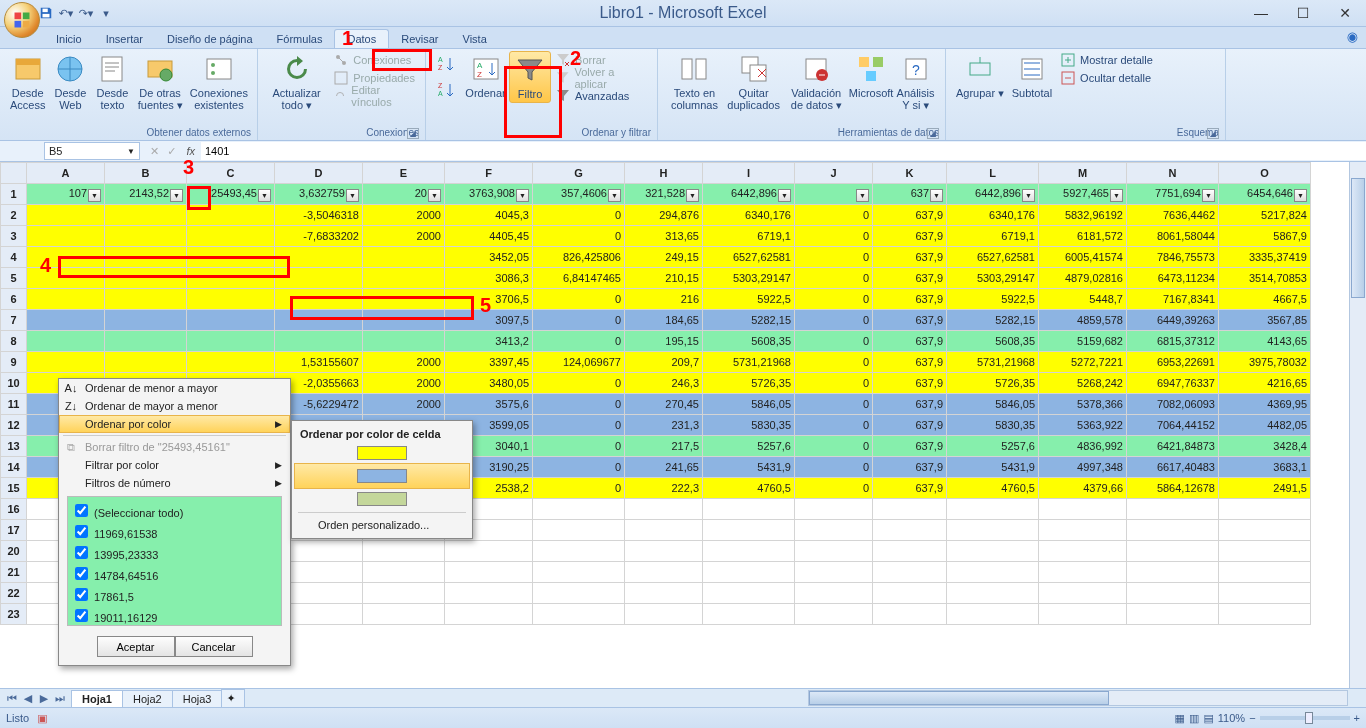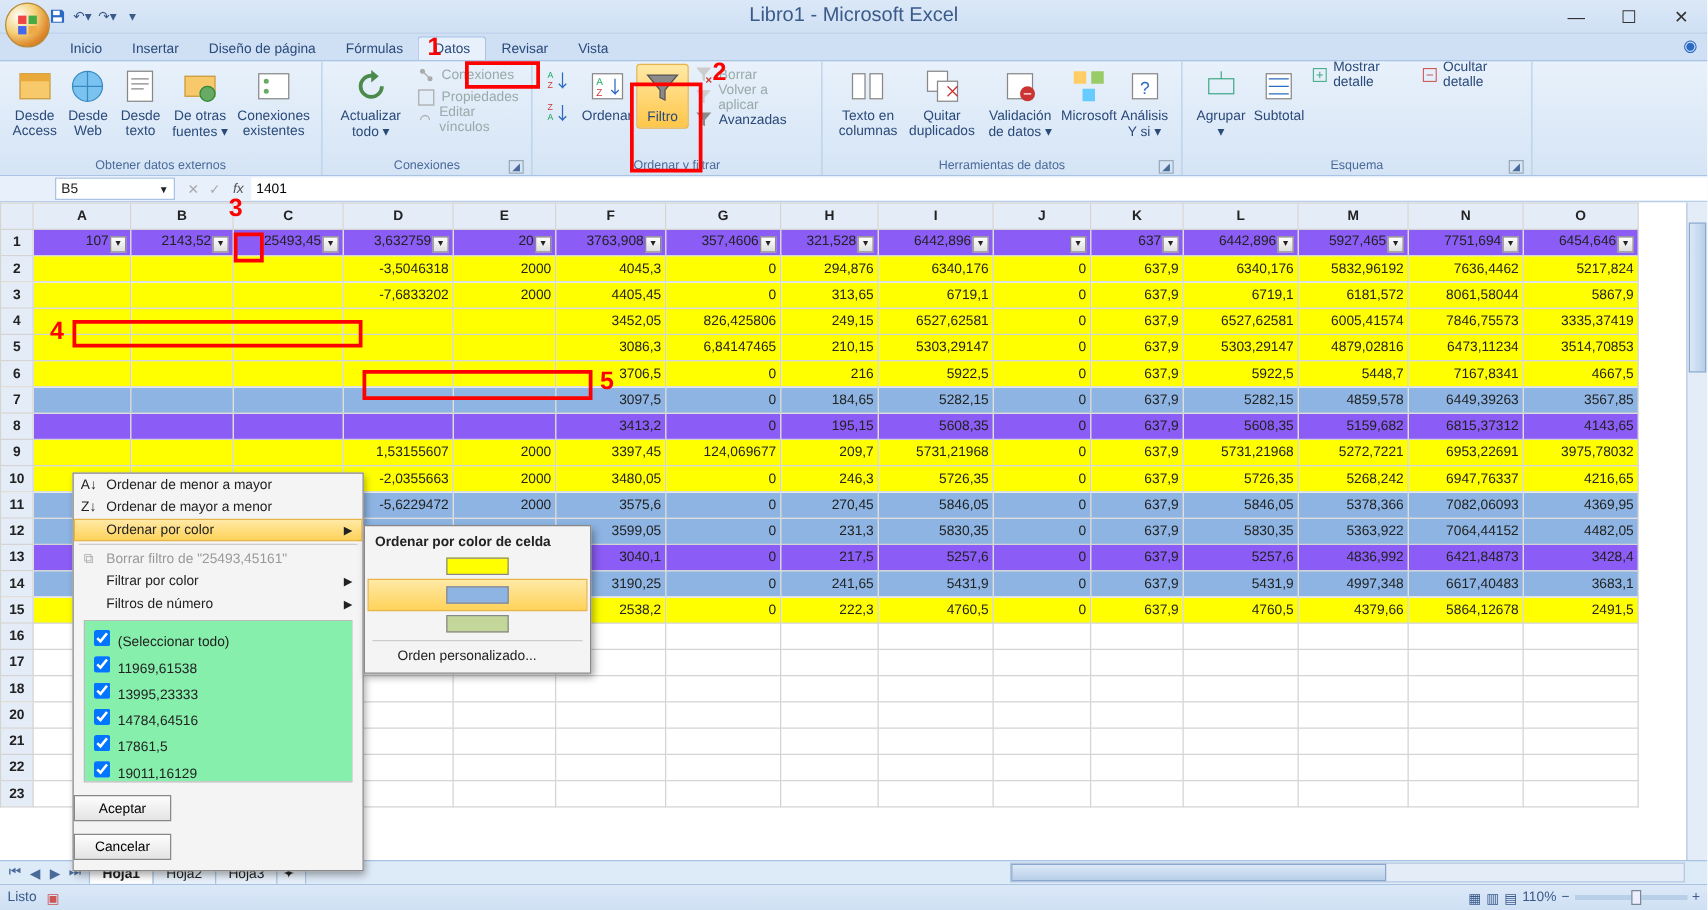--- a/index.html
+++ b/index.html
@@ -12,54 +12,54 @@
   .winbtns span{width:42px;height:22px;display:flex;align-items:center;justify-content:center;font-size:14px;color:#333;}
   .office-btn{position:absolute;top:2px;left:4px;width:36px;height:36px;border-radius:50%;background:radial-gradient(circle at 30% 30%,#fff,#f5d27a 40%,#e08a2e 70%,#b55f15);border:1px solid #b58a3a;z-index:50;display:flex;align-items:center;justify-content:center;}
   .office-btn svg{width:20px;height:20px;}
   .tabstrip{height:22px;background:#cfe0f4;display:flex;align-items:flex-end;padding-left:44px;border-bottom:1px solid #a9c3e4;position:relative;}
   .tabstrip .tab{padding:3px 12px;color:#2a4a7a;font-size:11px;cursor:pointer;}
   .tabstrip .tab.active{background:#e8f1fb;border:1px solid #a9c3e4;border-bottom:none;border-radius:3px 3px 0 0;}
   .help-icon{position:absolute;right:8px;top:2px;color:#2a6ac2;font-size:13px;}
   .ribbon{height:92px;background:linear-gradient(#e8f1fb,#d5e4f5);border-bottom:1px solid #a9c3e4;display:flex;}
   .group{border-right:1px solid #b8cfe8;padding:2px 6px 0 6px;display:flex;flex-direction:column;justify-content:space-between;}
   .group-body{display:flex;align-items:flex-start;}
-  .group-label{text-align:center;font-size:10px;color:#4a6a9a;padding:2px 0;position:relative;}
+  .group-label{text-align:right;font-size:10px;color:#4a6a9a;padding:2px 0;position:relative;}
   .group-label .dlg{position:absolute;right:0;bottom:1px;font-size:8px;color:#4a6a9a;border:1px solid #9ab;padding:0 2px;}
   .bigbtn{display:flex;flex-direction:column;align-items:center;justify-content:flex-start;padding:2px 4px;min-width:42px;text-align:center;font-size:11px;color:#2a4a7a;cursor:pointer;}
   .bigbtn .ic{width:32px;height:32px;margin-bottom:2px;}
   .smbtn{display:flex;align-items:center;padding:1px 4px;font-size:11px;color:#2a4a7a;cursor:pointer;height:18px;}
   .smbtn .ic{width:16px;height:16px;margin-right:4px;}
   .smbtn.dis{color:#9aa;}
   .hl{border:3px solid #ff0000;position:absolute;pointer-events:none;z-index:200;}
   .hl-label{position:absolute;color:#ff0000;font-weight:bold;font-size:20px;z-index:201;pointer-events:none;}
   .namebox-row{height:21px;background:#e8f1fb;border-bottom:1px solid #a9c3e4;display:flex;align-items:center;padding-left:44px;}
   .namebox{width:96px;height:18px;background:#fff;border:1px solid #a9c3e4;padding:0 4px;display:flex;align-items:center;justify-content:space-between;font-size:11px;text-align:right;}
   .fx-area{display:flex;align-items:center;margin-left:6px;flex:1;}
   .fx-area .fx{font-style:italic;color:#555;margin:0 6px;}
   .fx-area input{border:none;background:#fff;height:18px;width:100%;font-size:11px;padding:0 4px;outline:none;}
   .sheet{position:relative;height:526px;background:#fff;}
   .rowhdr{background:#e4ecf7;border:1px solid #c3d1e6;text-align:center;font-size:11px;}
   .colhdr{background:#e4ecf7;border:1px solid #c3d1e6;text-align:center;font-size:11px;}
   table.grid{border-collapse:collapse;table-layout:fixed;position:absolute;top:0;left:0;}
   table.grid td, table.grid th{border:1px solid #d4d4d4;height:21px;padding:0 3px;white-space:nowrap;overflow:hidden;font-size:11px;}
   .r-yellow td.data{background:#ffff00;}
-  .r-green td.data{background:#8b5cf6;}
+  .r-green td.data{background:#86efac;}
   .r-blue td.data{background:#8db4e2;}
   .num{text-align:right;}
   .fdrop{float:right;width:13px;height:13px;border:1px solid #888;background:linear-gradient(#fff,#ddd);display:inline-flex;align-items:center;justify-content:center;font-size:7px;margin-top:2px;margin-left:1px;}
   
   .popup{position:absolute;top:216px;left:58px;width:233px;background:#f4f4f4;border:1px solid #888;box-shadow:2px 3px 6px rgba(0,0,0,.35);z-index:80;}
   .popup .item{display:flex;align-items:center;padding:3px 8px 3px 26px;position:relative;font-size:11px;}
   .popup .item.hov{background:linear-gradient(#ffe9a6,#ffd35a);border:1px solid #e8b44a;padding:2px 7px 2px 25px;}
   .popup .item.dis{color:#999;}
   .popup .item .lic{position:absolute;left:4px;width:16px;text-align:center;}
   .popup .item .ar{margin-left:auto;font-size:9px;}
   .popup .chkbox{margin:4px 8px;border:1px solid #bbb;background:#86efac;height:130px;overflow:auto;padding:3px;font-size:11px;}
   .popup .chkbox label{display:block;padding:1px 0;}
-  .popup .btns{display:flex;justify-content:center;gap:10px;padding:6px 0 8px 0;flex-direction:column;}
+  .popup .btns{display:flex;justify-content:center;gap:0;padding:6px 0 8px 0;}
   .popup .btns button{width:78px;height:21px;font-size:11px;background:linear-gradient(#fdfdfd,#e4e4e4);border:1px solid #888;cursor:pointer;}
   
   .submenu{position:absolute;top:258px;left:291px;width:182px;background:#f4f4f4;border:1px solid #888;box-shadow:2px 3px 6px rgba(0,0,0,.35);z-index:81;padding:4px 0;}
   .submenu .hdr{padding:3px 8px;font-weight:bold;font-size:11px;}
   .submenu .sw{width:50px;height:14px;border:1px solid #888;margin:3px auto;display:block;}
   .submenu .sw-row{display:flex;justify-content:center;}
   .submenu .item{padding:3px 8px 3px 26px;font-size:11px;}
   .submenu hr{border:none;border-top:1px solid #ccc;margin:3px 6px;}
   .submenu .sw-row.hov{background:linear-gradient(#ffe9a6,#ffd35a);border:1px solid #e8b44a;margin:0 2px;padding:2px 0;}
   
@@ -314,21 +314,21 @@
           </svg>
           <span>Agrupar ▾</span>
         </div>
       <div class="bigbtn">
           <svg class="ic" viewBox="0 0 32 32">
             <rect x="6" y="6" width="20" height="20" fill="#fff" stroke="#888"></rect>
             <path d="M8 10h16M8 16h16M8 22h16" stroke="#2a6ac2"></path>
           </svg>
           <span>Subtotal</span>
         </div>
-      <div style="display:flex;flex-direction:row">
+      <div style="display:flex;flex-direction:column">
         <div class="smbtn">
             <svg class="ic" viewBox="0 0 16 16">
               <rect x="2" y="2" width="12" height="12" fill="none" stroke="#4a8"></rect>
               <path d="M8 5v6M5 8h6" stroke="#4a8"></path>
             </svg>
             <span>Mostrar detalle</span>
           </div>
         <div class="smbtn">
             <svg class="ic" viewBox="0 0 16 16">
               <rect x="2" y="2" width="12" height="12" fill="none" stroke="#c55"></rect>
@@ -694,38 +694,20 @@
           <td></td>
           <td></td>
           <td></td>
           <td></td>
           <td></td>
           <td></td>
           <td></td>
           <td></td>
         </tr>
         <tr>
-          <th class="rowhdr">18</th>
-          <td></td>
-          <td></td>
-          <td></td>
-          <td></td>
-          <td></td>
-          <td></td>
-          <td></td>
-          <td></td>
-          <td></td>
-          <td></td>
-          <td></td>
-          <td></td>
-          <td></td>
-          <td></td>
-          <td></td>
-        </tr>
-        <tr>
           <th class="rowhdr">20</th>
           <td></td>
           <td></td>
           <td></td>
           <td></td>
           <td></td>
           <td></td>
           <td></td>
           <td></td>
           <td></td>

